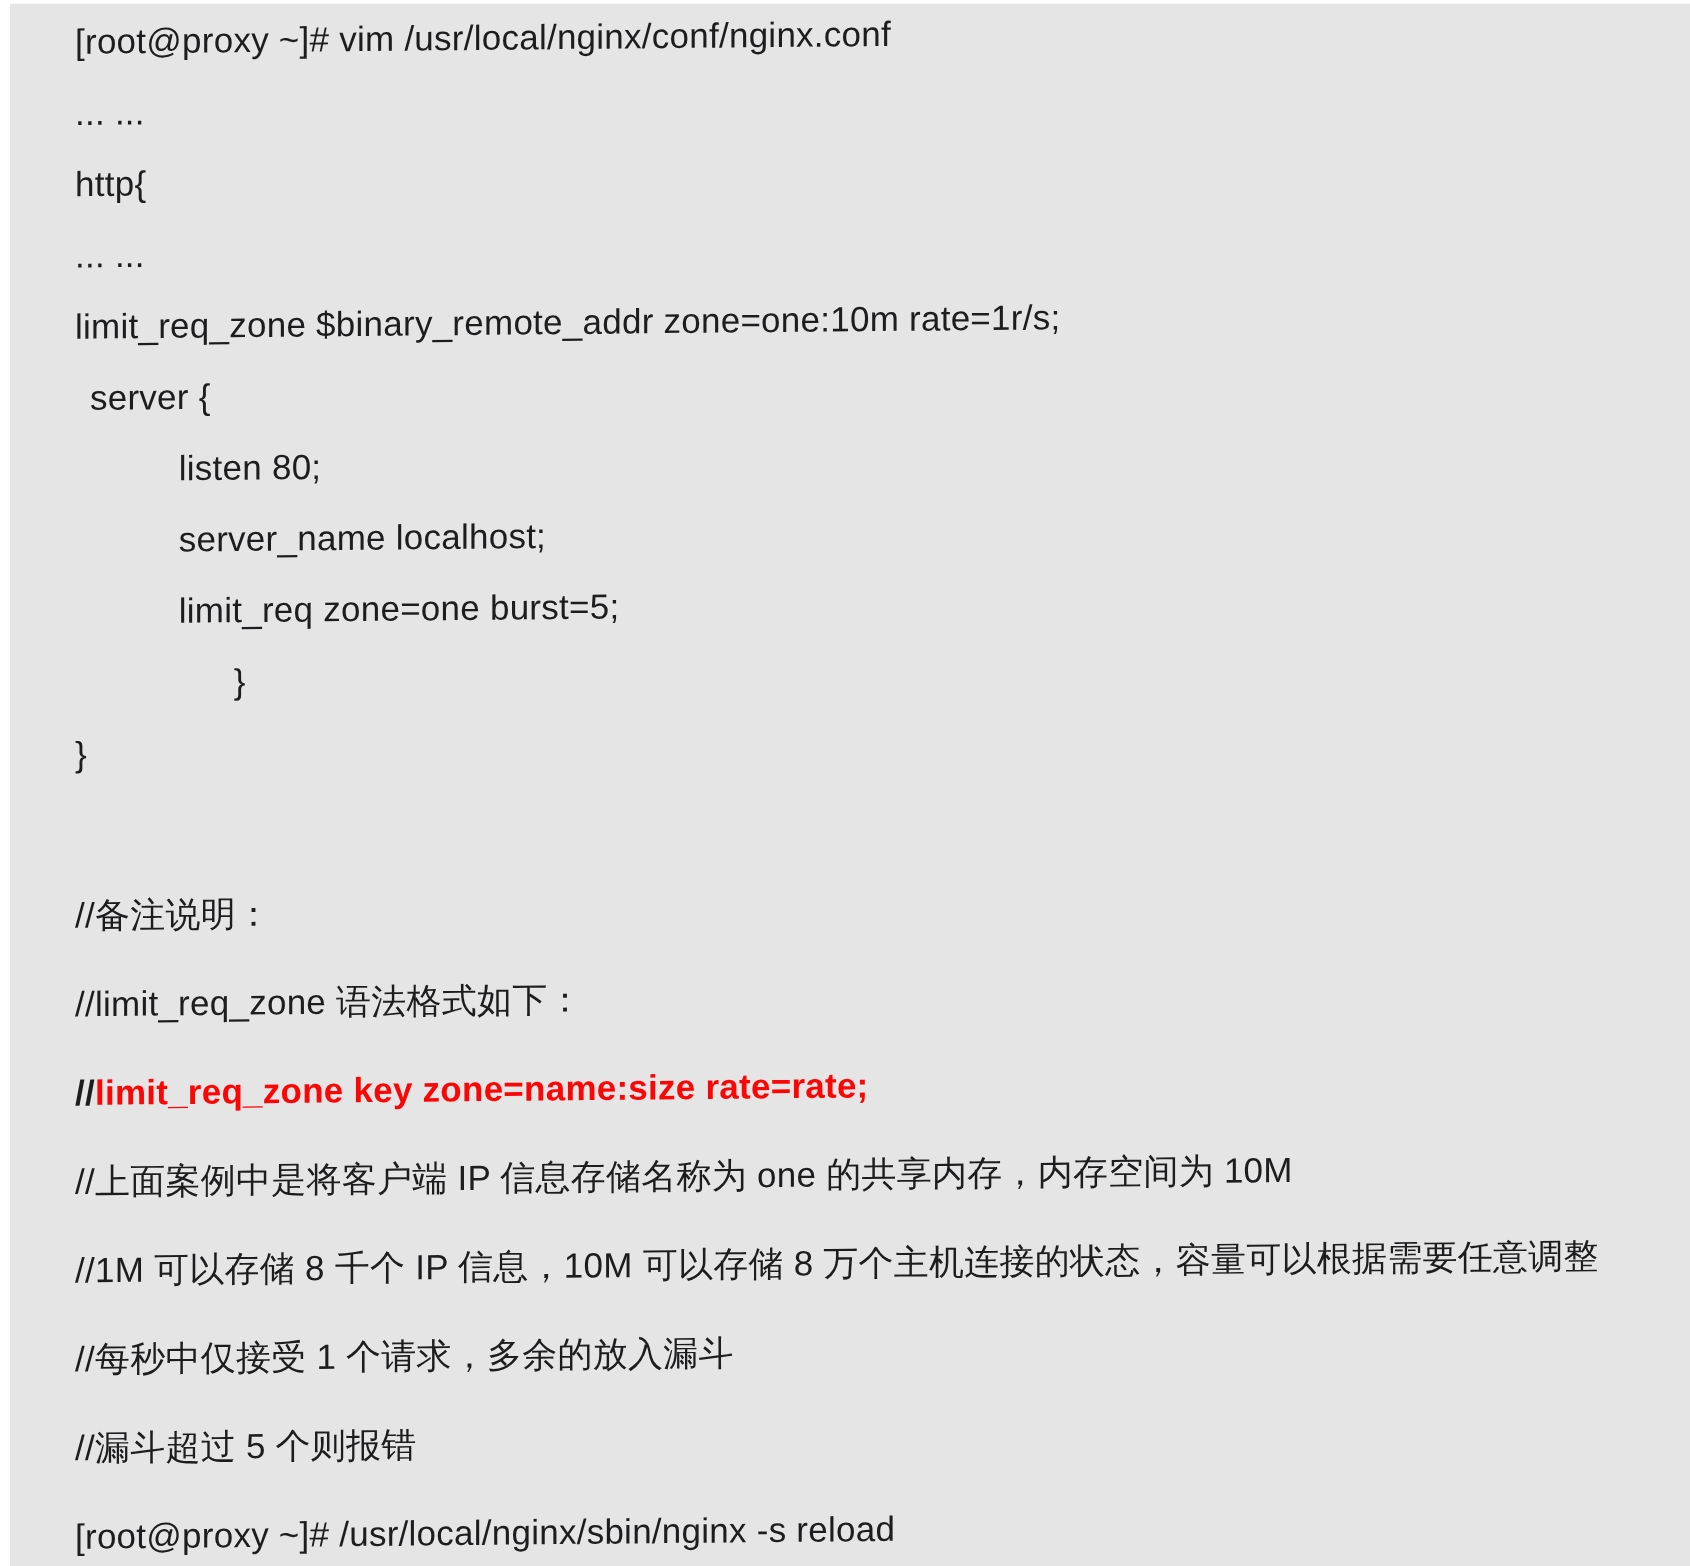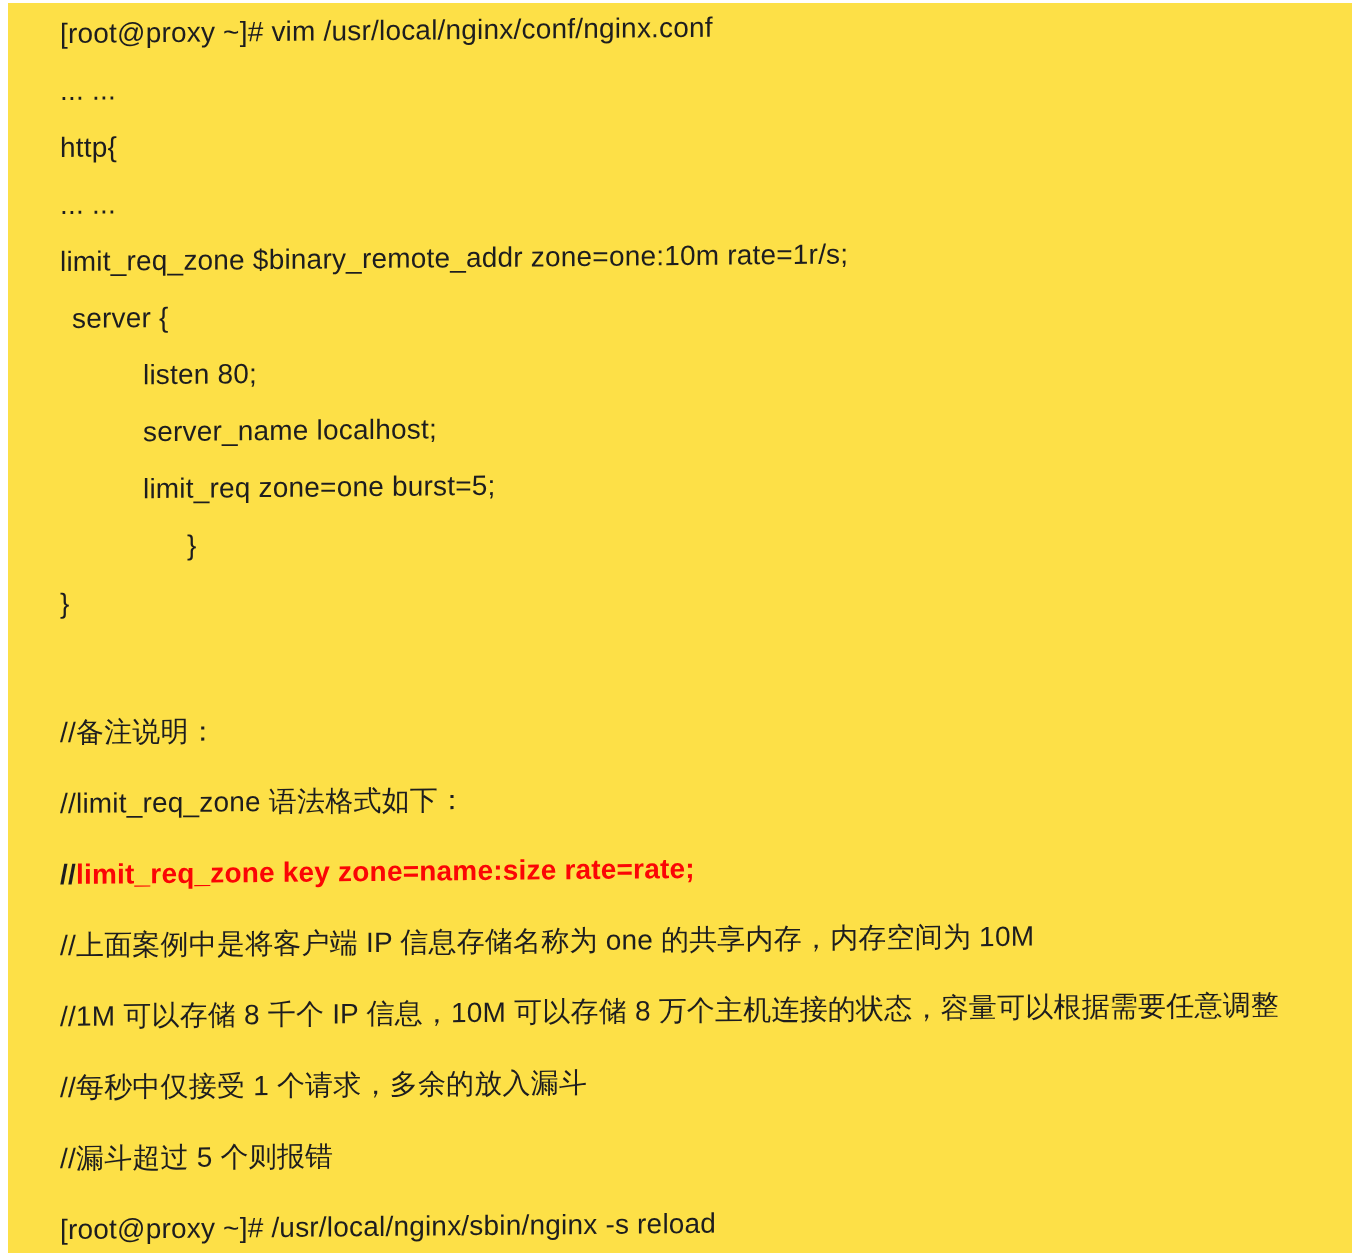--- a/index.html
+++ b/index.html
@@ -10,21 +10,21 @@
     overflow: hidden;
     background: #ffffff;
     font-family: "Liberation Sans", "DejaVu Sans", sans-serif;
   }
   .page {
     position: absolute;
     left: 8px;
     top: 3px;
     width: 1344px;
     height: 1250px;
-    background: #fde047;
+    background: #e5e5e5;
   }
   .content {
     position: absolute;
     left: 52px;
     top: 2px;
     right: 0;
     transform: skewY(-0.55deg);
     transform-origin: 0 0;
     color: #1d1d1f;
   }

